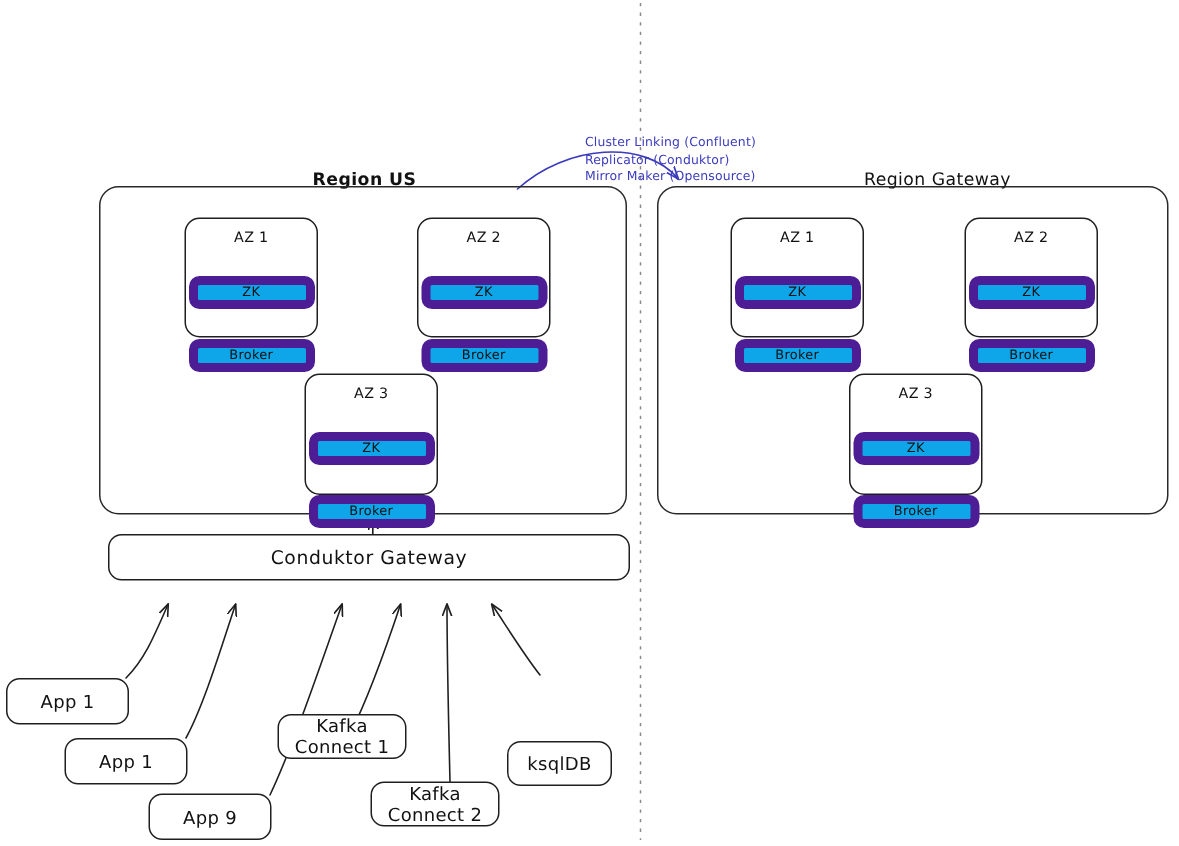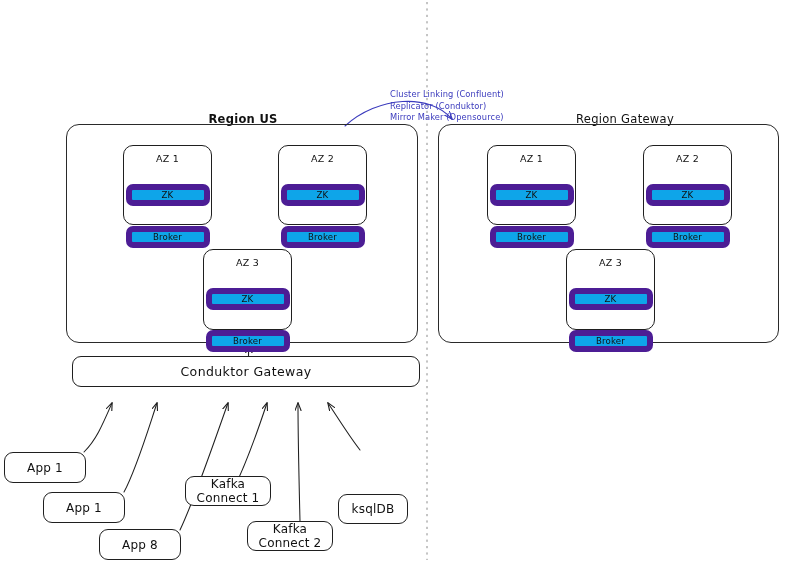--- a/index.html
+++ b/index.html
@@ -176,21 +176,21 @@
     <div class="svc">ZK</div>
     <div class="svc">Broker</div>
   </div>
 
   <div class="node gateway" style="left:72px; top:356px; width:348px; height:31px;">Conduktor Gateway</div>
 
   <div class="node client-box" style="left:4px; top:452px; width:82px; height:31px;">App 1</div>
 
   <div class="node client-box" style="left:43px; top:492px; width:82px; height:31px;">App 1</div>
 
-  <div class="node client-box" style="left:99px; top:529px; width:82px; height:31px;">App 8</div>
+  <div class="node client-box" style="left:99px; top:529px; width:82px; height:31px;">App 9</div>
 
   <div class="node client-box" style="left:185px; top:476px; width:86px; height:30px;">Kafka Connect 1</div>
 
   <div class="node client-box" style="left:247px; top:521px; width:86px; height:30px;">Kafka Connect 2</div>
 
   <div class="node client-box" style="left:338px; top:450px; width:70px; height:30px;margin-top:44px;">ksqlDB</div>
 
 </div>
 
 </body></html>

